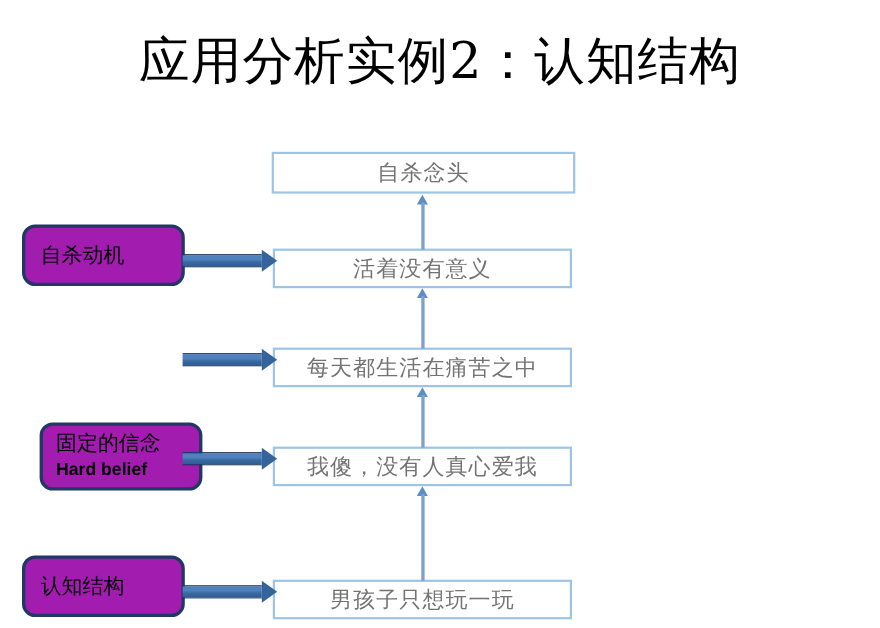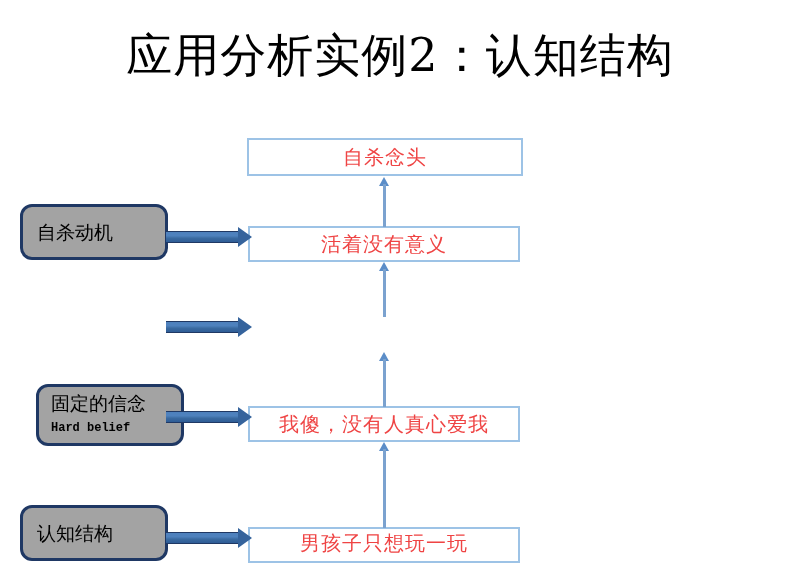--- a/index.html
+++ b/index.html
@@ -46,47 +46,47 @@
     position: absolute;
     box-sizing: border-box;
     background: #ffffff;
     border: 2px solid #9DC3E6;
     display: flex;
     align-items: center;
     justify-content: center;
     font-family: "DejaVu Serif", "Liberation Serif", serif;
     font-size: 20px;
     line-height: 22px;
-    color: #ef4444;
+    color: #737373;
     letter-spacing: 1px;
     white-space: nowrap;
   }
 
   
   .tag-box {
     position: absolute;
     box-sizing: border-box;
-    background: #a3a3a3;
+    background: #a21caf;
     border: 3px solid #1F3864;
     border-radius: 12px;
     display: flex;
     flex-direction: column;
     align-items: flex-start;
     justify-content: center;
     padding: 2px 0 2px 14px;
     font-family: "DejaVu Serif", "Liberation Serif", serif;
     font-size: 19px;
     line-height: 25px;
     color: #000000;
     white-space: nowrap;
   }
   .tag-box .latin-line {
-    font-family: Liberation Mono, monospace;
+    font-family: Liberation Sans, sans-serif;
     font-weight: bold;
-    font-size: 12px;
+    font-size: 16px;
     line-height: 24px;
   }
 
   
   .h-arrow {
     position: absolute;
     height: 20px;
   }
   .h-arrow .shaft {
     position: absolute;
@@ -140,26 +140,29 @@
   <div class="slide-title">应用分析实例2：认知结构</div>
 
   <div class="node-box" style="left:247px; top:138px; width:276px; height:38px;">
     <span>自杀念头</span>
   </div>
 
   <div class="node-box" style="left:248px; top:226px; width:272px; height:36px;">
     <span>活着没有意义</span>
   </div>
 
+  <div class="node-box" style="left:248px; top:316px; width:272px; height:36px;">
+    <span>每天都生活在痛苦之中</span>
+  </div>
 
   <div class="node-box" style="left:248px; top:406px; width:272px; height:36px;align-items:center;">
     <span>我傻，没有人真心爱我</span>
   </div>
 
-  <div class="node-box" style="left:248px; top:527px; width:272px; height:36px;font-family:Liberation Mono, monospace;">
+  <div class="node-box" style="left:248px; top:527px; width:272px; height:36px;">
     <span>男孩子只想玩一玩</span>
   </div>
 
   <div class="v-arrow" style="left:378px; top:177px; height:50px;">
     <span class="tip"></span>
     <span class="line"></span>
   </div>
 
   <div class="v-arrow" style="left:378px; top:262px; height:55px;">
     <span class="tip"></span>

